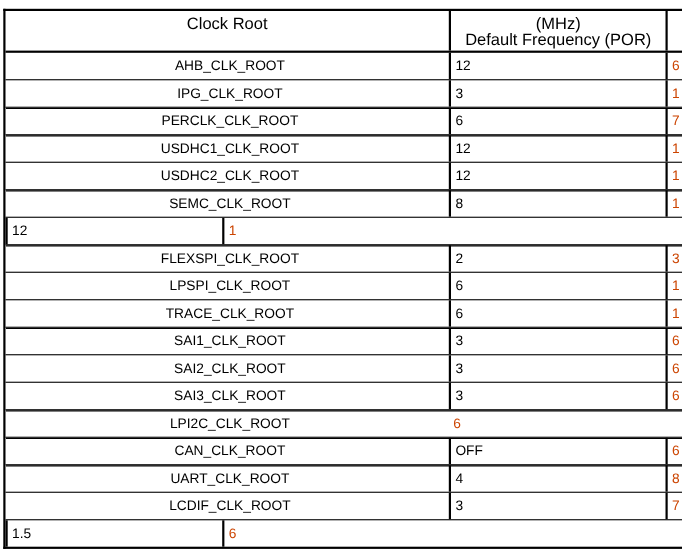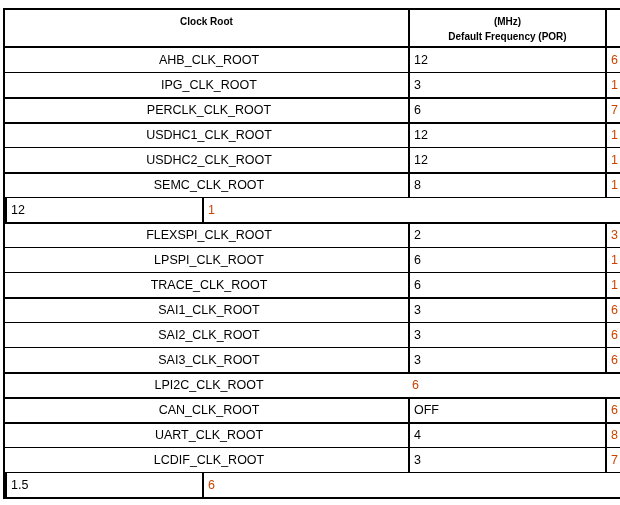--- a/index.html
+++ b/index.html
@@ -21,22 +21,22 @@
     border-right: none;
     box-sizing: border-box;
     background: #fff;
   }
   .hrow {
     display: flex;
     height: 36px;
     border-bottom: 2px solid #000;
   }
   .th {
-    font-weight: bold;
-    font-size: 10px;
+    font-weight: normal;
+    font-size: 15px;
     line-height: 14.5px;
     text-align: center;
     padding-top: 5px;
     box-sizing: border-box;
   }
   .c1 { width: 403px; }
   .c2 {
     width: 199px;
     border-left: 2px solid #000;
     border-right: 2px solid #000;

